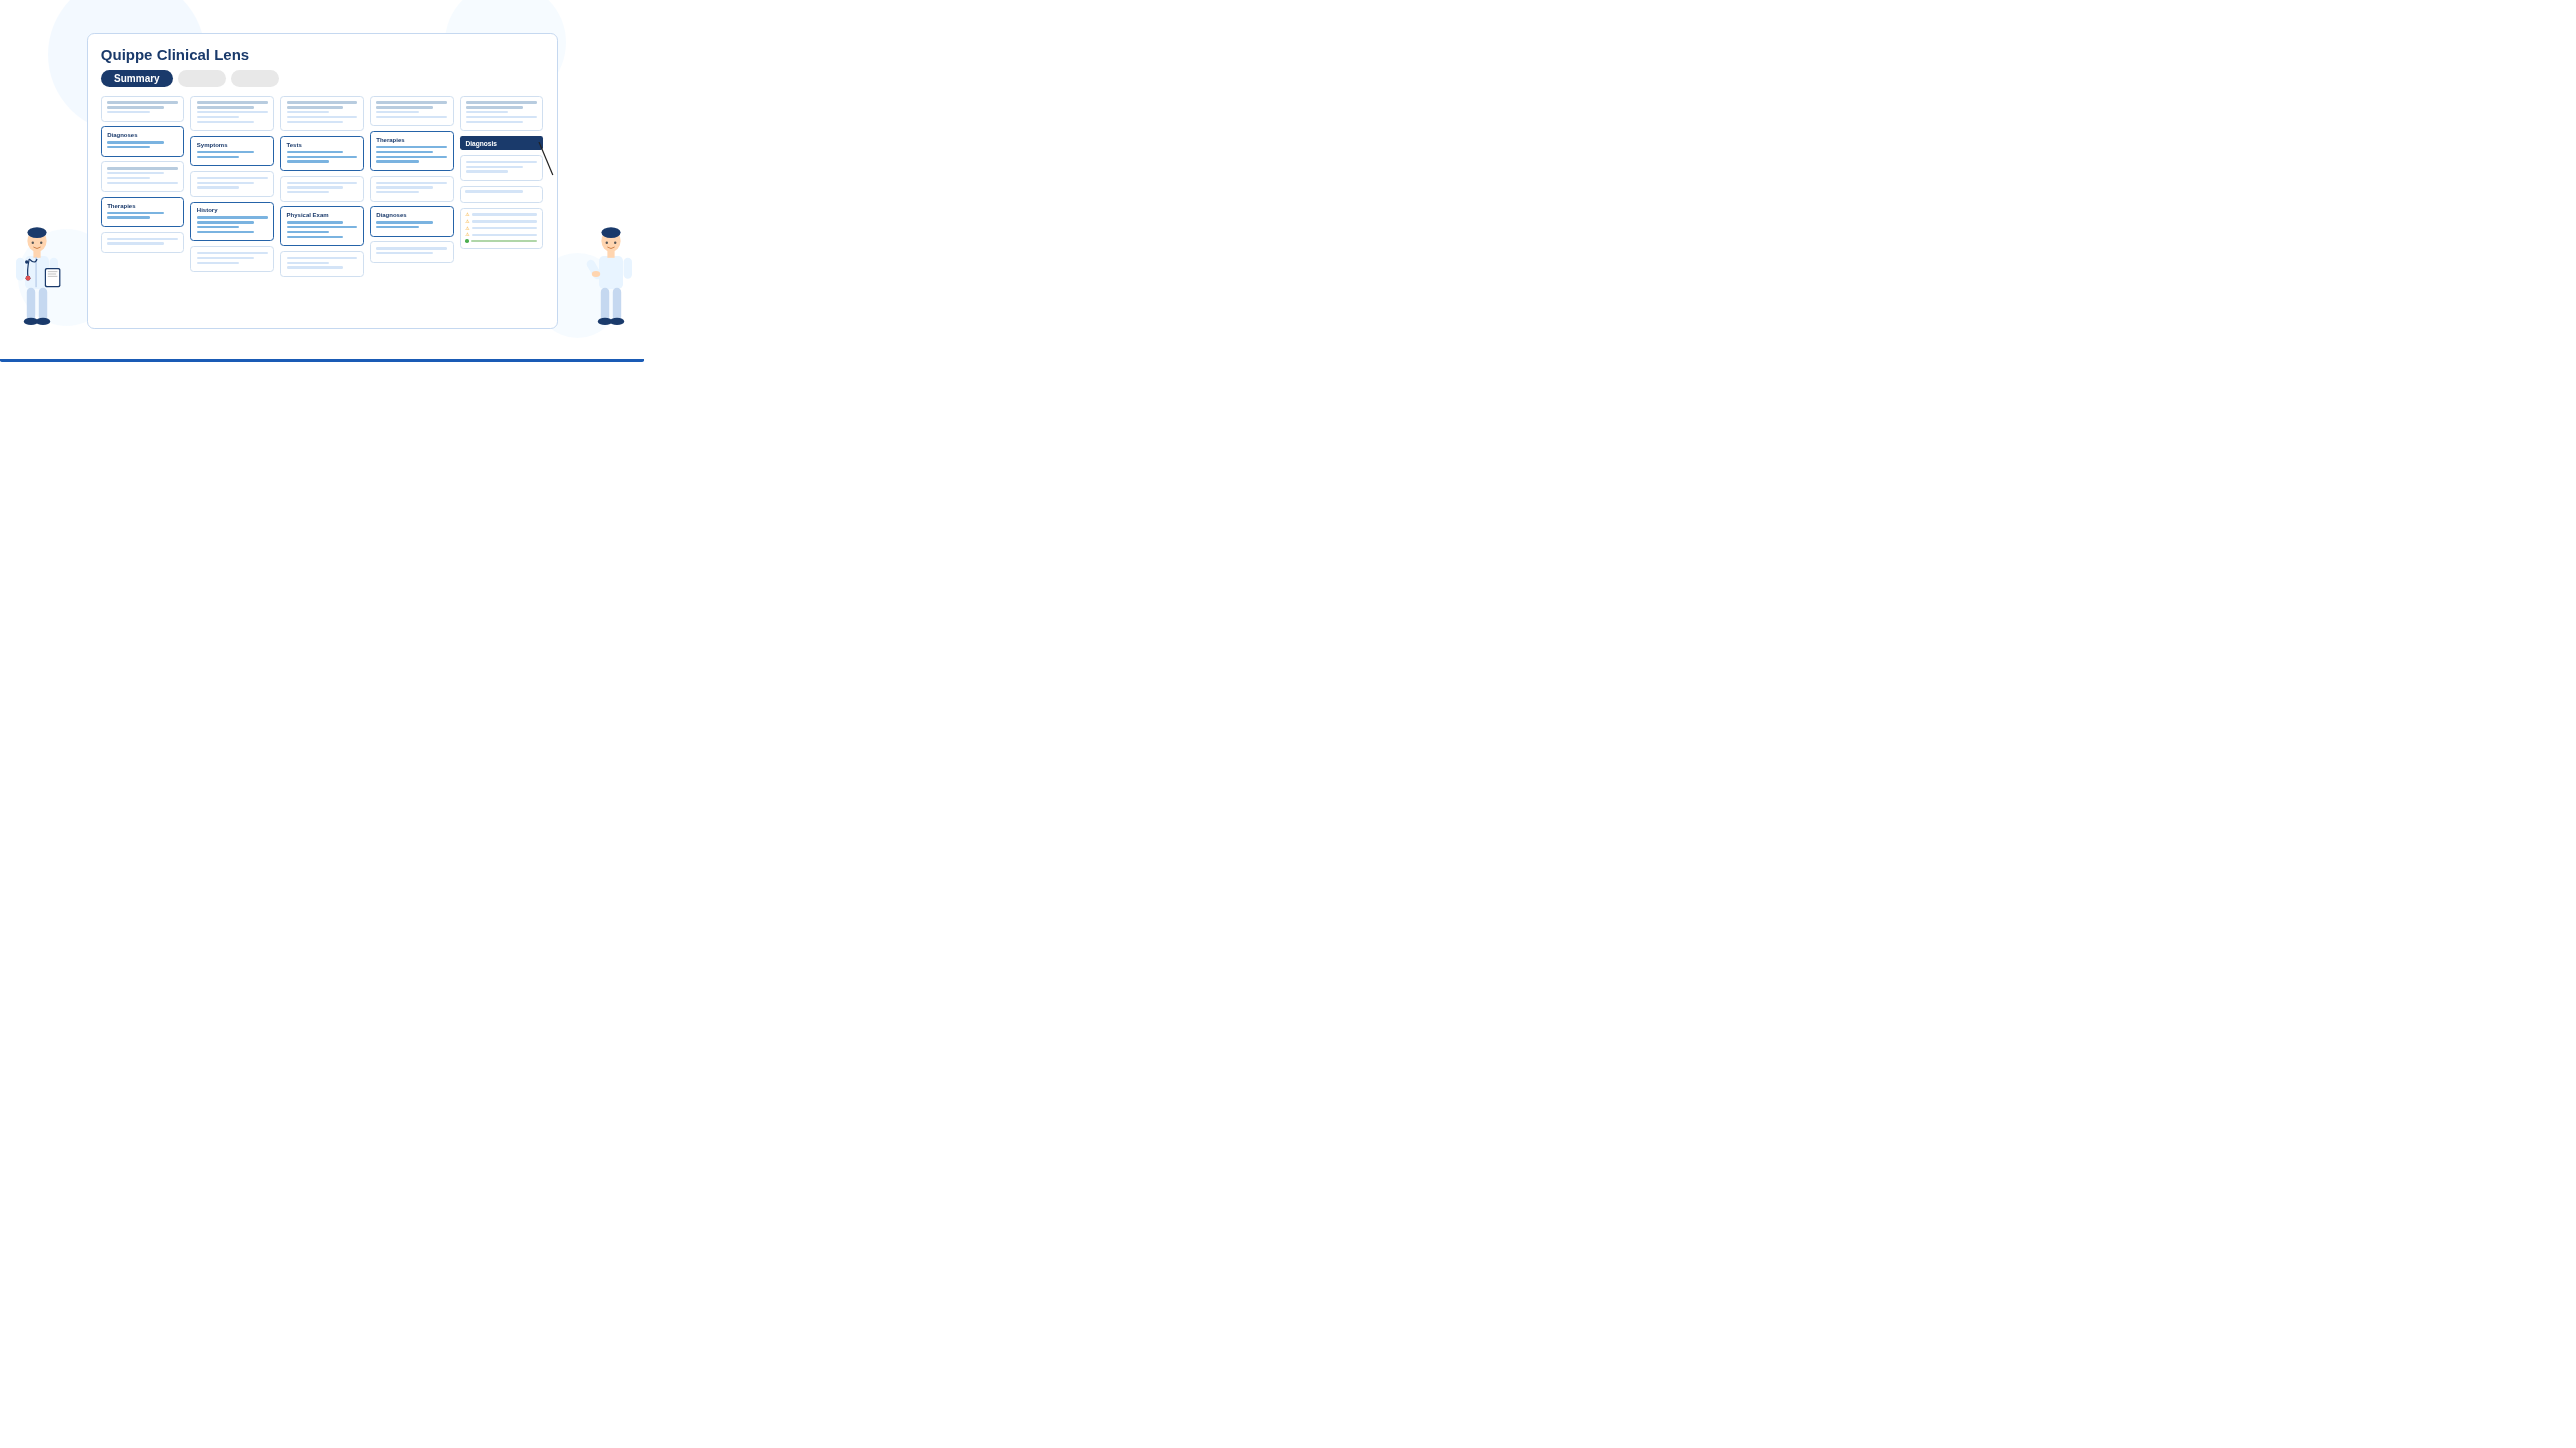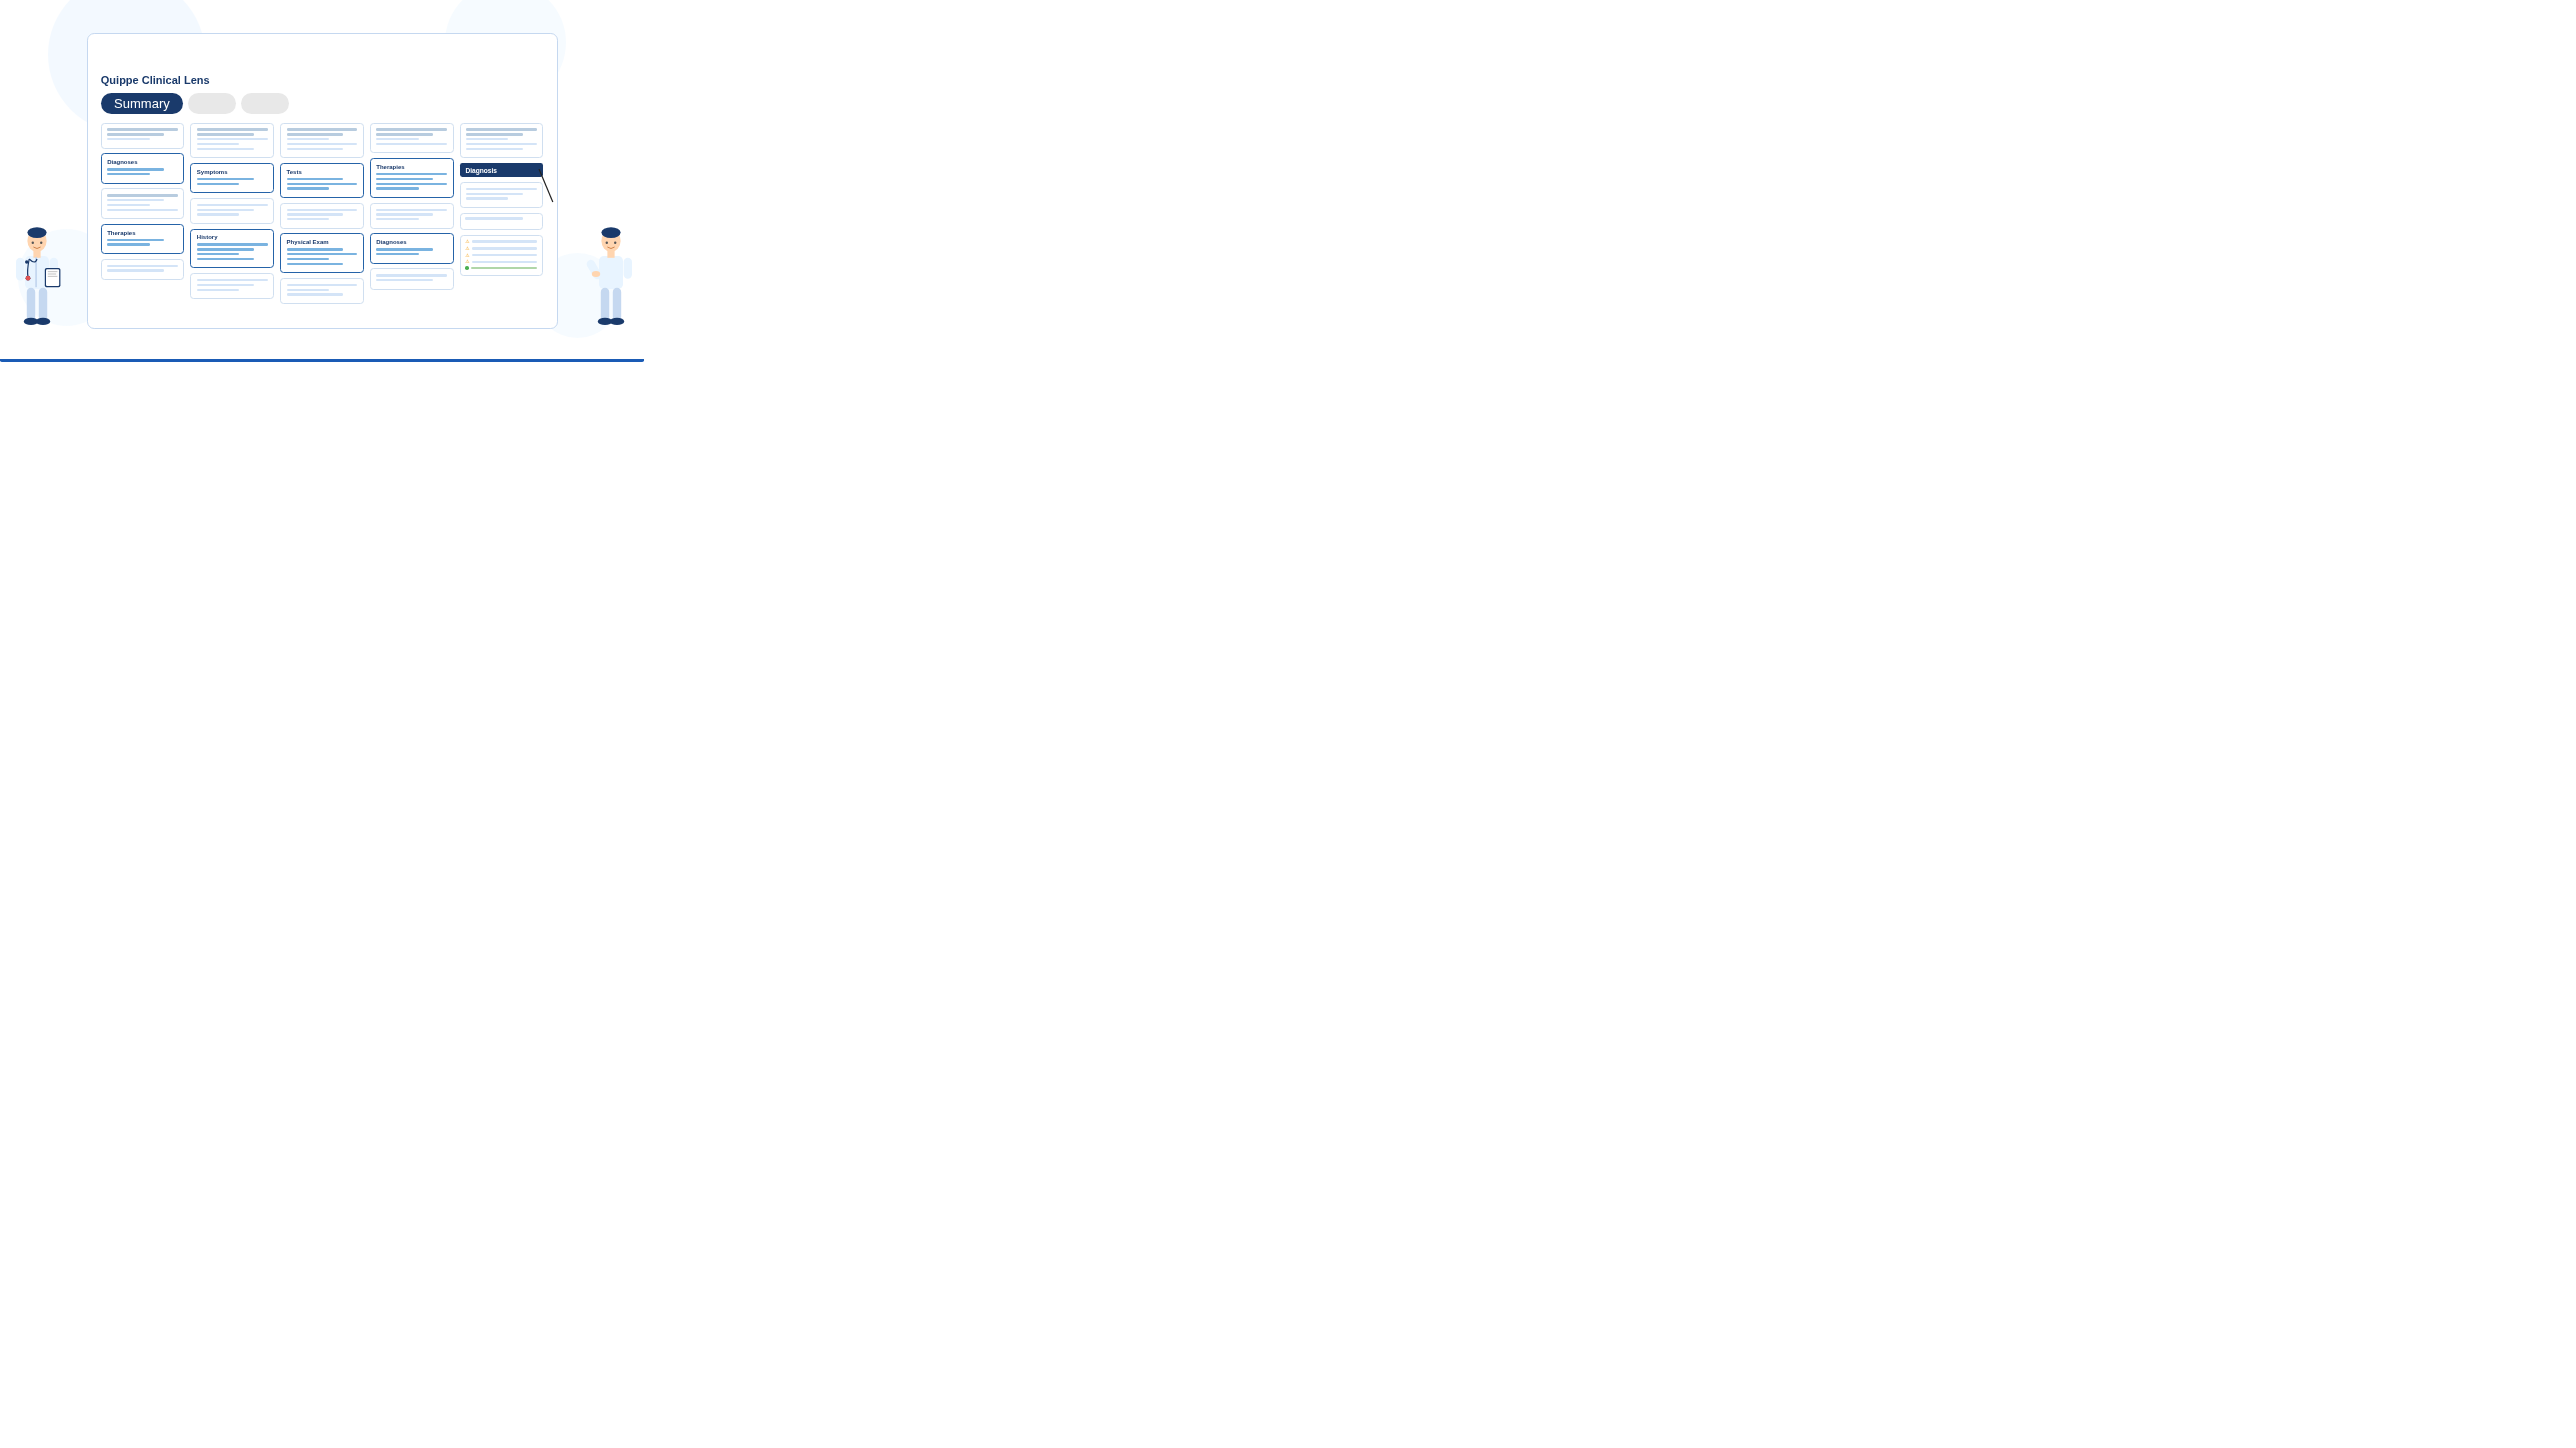--- a/index.html
+++ b/index.html
@@ -37,39 +37,38 @@
       border-radius: 7.2px;
       width: 471px;
       min-height: 296px;
       padding: 12px 13.3px 11px 13.3px;
       position: relative;
       z-index: 2;
       margin: 0 auto;
     }
 
     .app-title {
-      font-size: 11px;
+      font-size: 15px;
       font-weight: 700;
       color: #1a3a6b;
       margin-bottom: 7.2px;
-      margin-top: 28px;
     }
 
     
     .tabs-row {
       display: flex;
       gap: 4.8px;
       margin-bottom: 8.5px;
     }
 
     .tab {
       padding: 3px 13.3px;
       border-radius: 12px;
-      font-size: 13px;
-      font-weight: 400;
+      font-size: 10px;
+      font-weight: 700;
       cursor: pointer;
     }
 
     .tab-active {
       background: #1a3a6b;
       color: #fff;
     }
 
     .tab-inactive {
       background: #e8e8e8;

